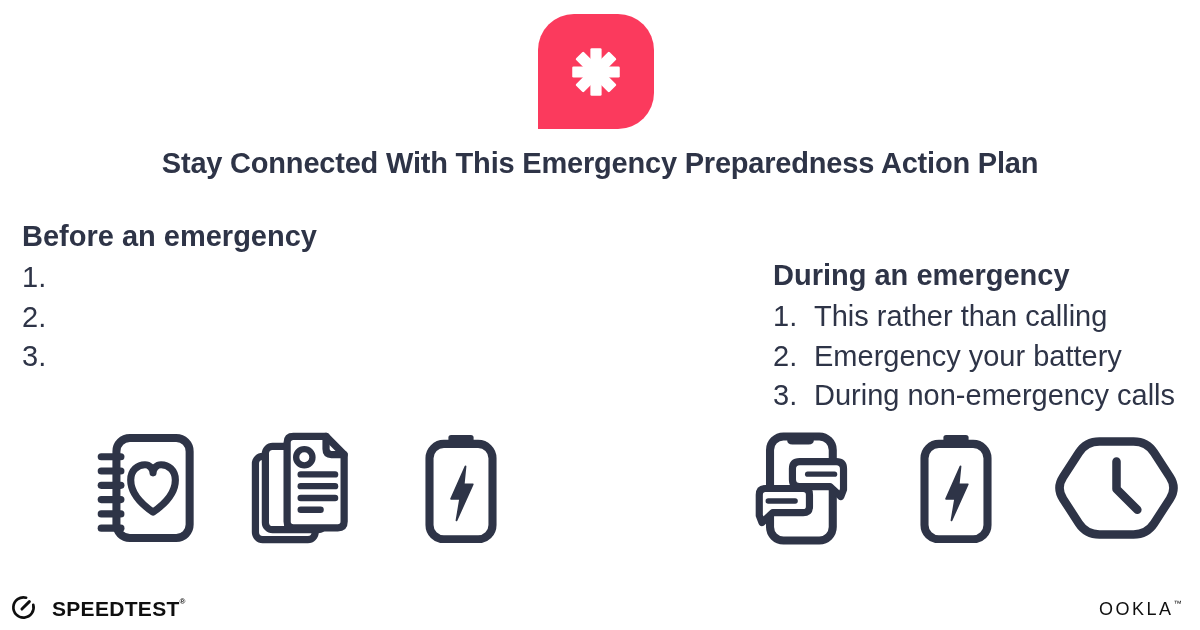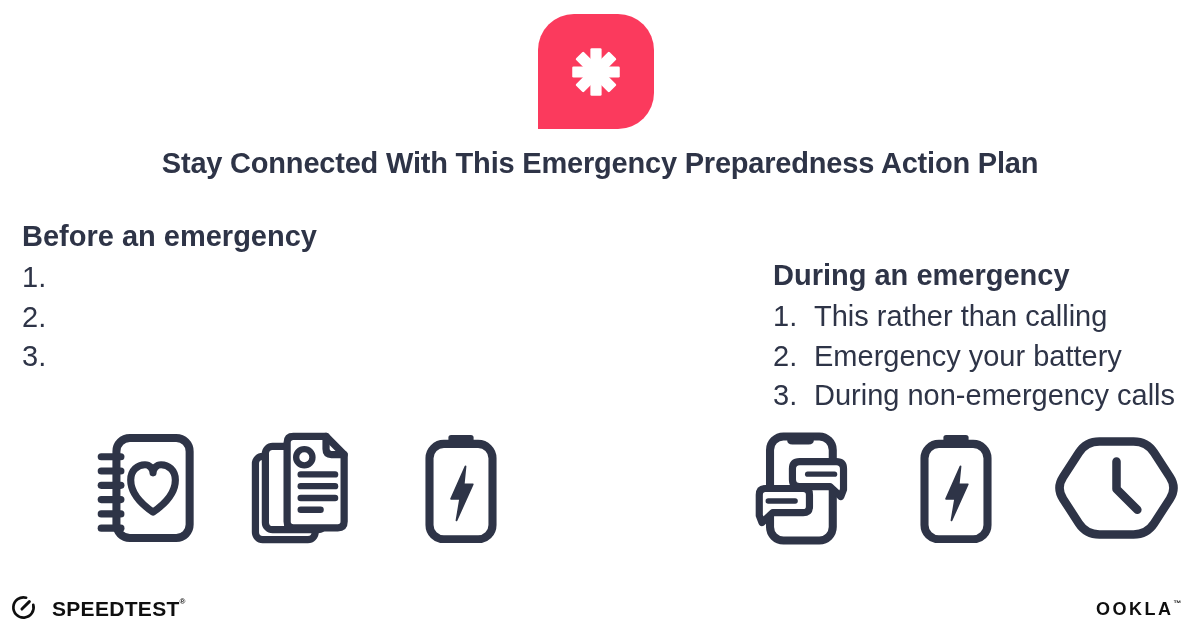--- a/index.html
+++ b/index.html
@@ -51,21 +51,21 @@
 
   
   .footer-left{
     position:absolute;left:10px;top:594px;display:flex;align-items:flex-end;gap:15px;
     color:var(--logo-black);
   }
   .footer-left .wordmark{font-size:21px;font-weight:700;letter-spacing:0.3px;}
   .footer-left sup,.footer-right sup{font-size:8px;vertical-align:top;line-height:10px;}
   .footer-right{
     position:absolute;right:16px;top:599px;color:var(--logo-black);
-    font-size:18px;font-weight:700;letter-spacing:2.5px;
+    font-size:18px;font-weight:400;letter-spacing:2.5px;
   }
   svg{display:block;}
 </style>
 </head>
 <body>
 
 <div class="canvas">
 
   <div class="badge">
     <svg viewBox="0 0 100 100" aria-hidden="true">

